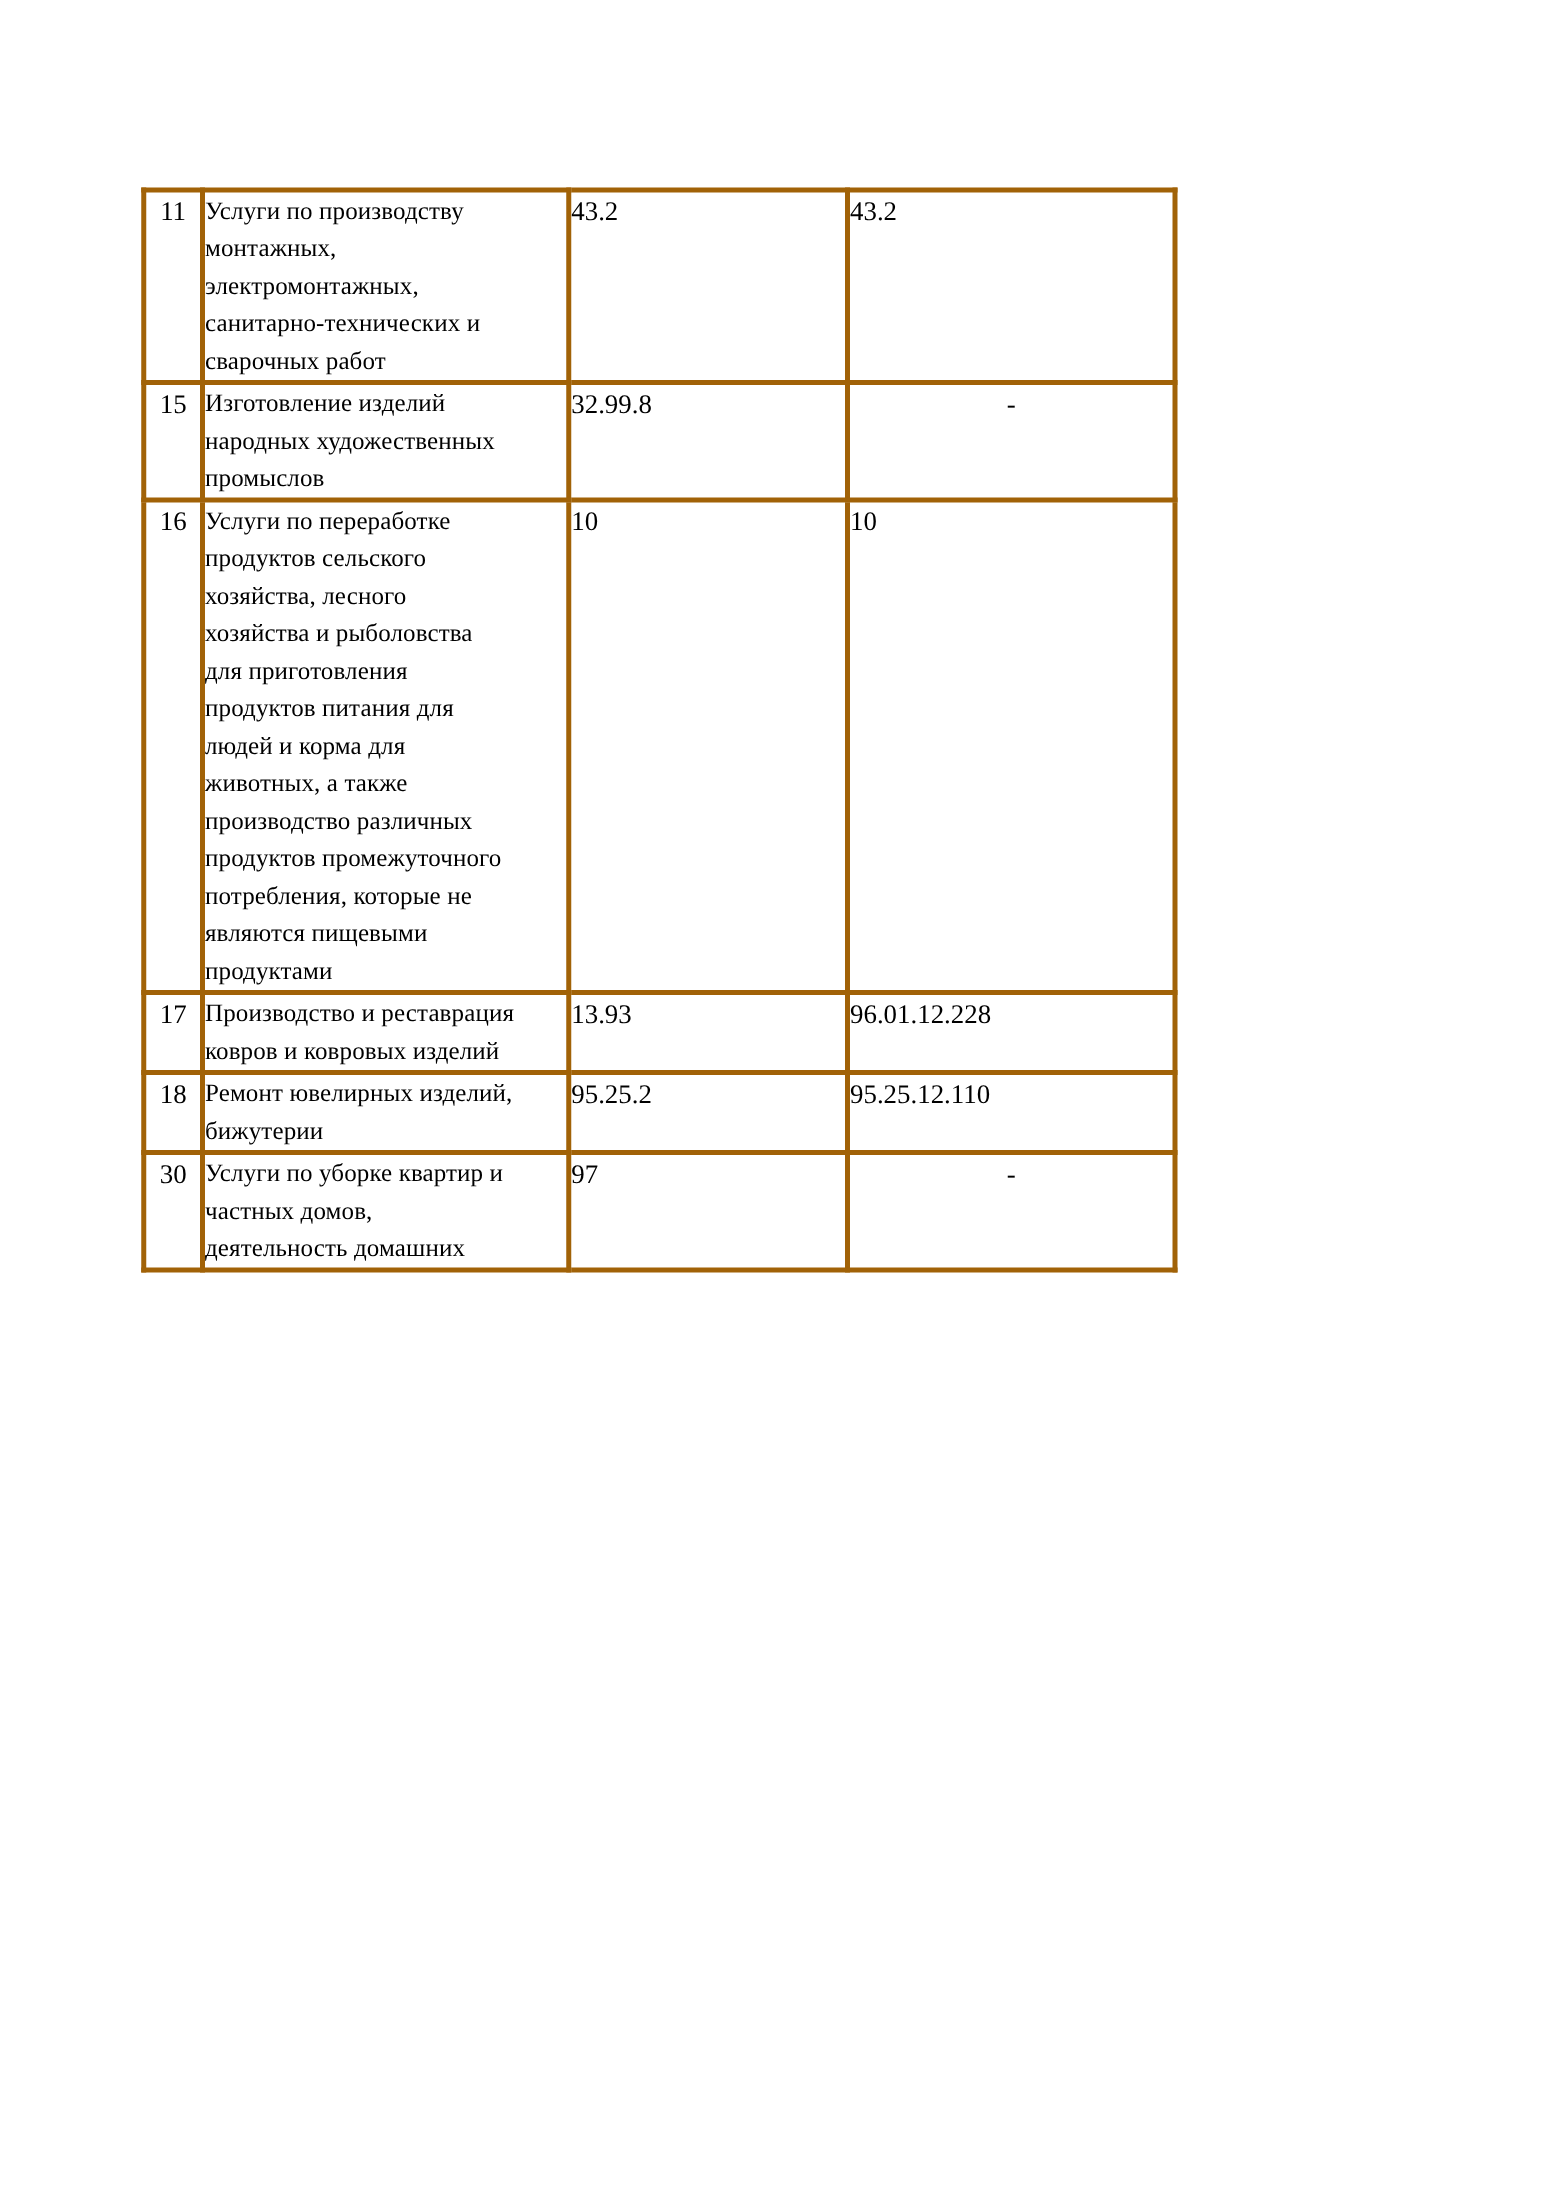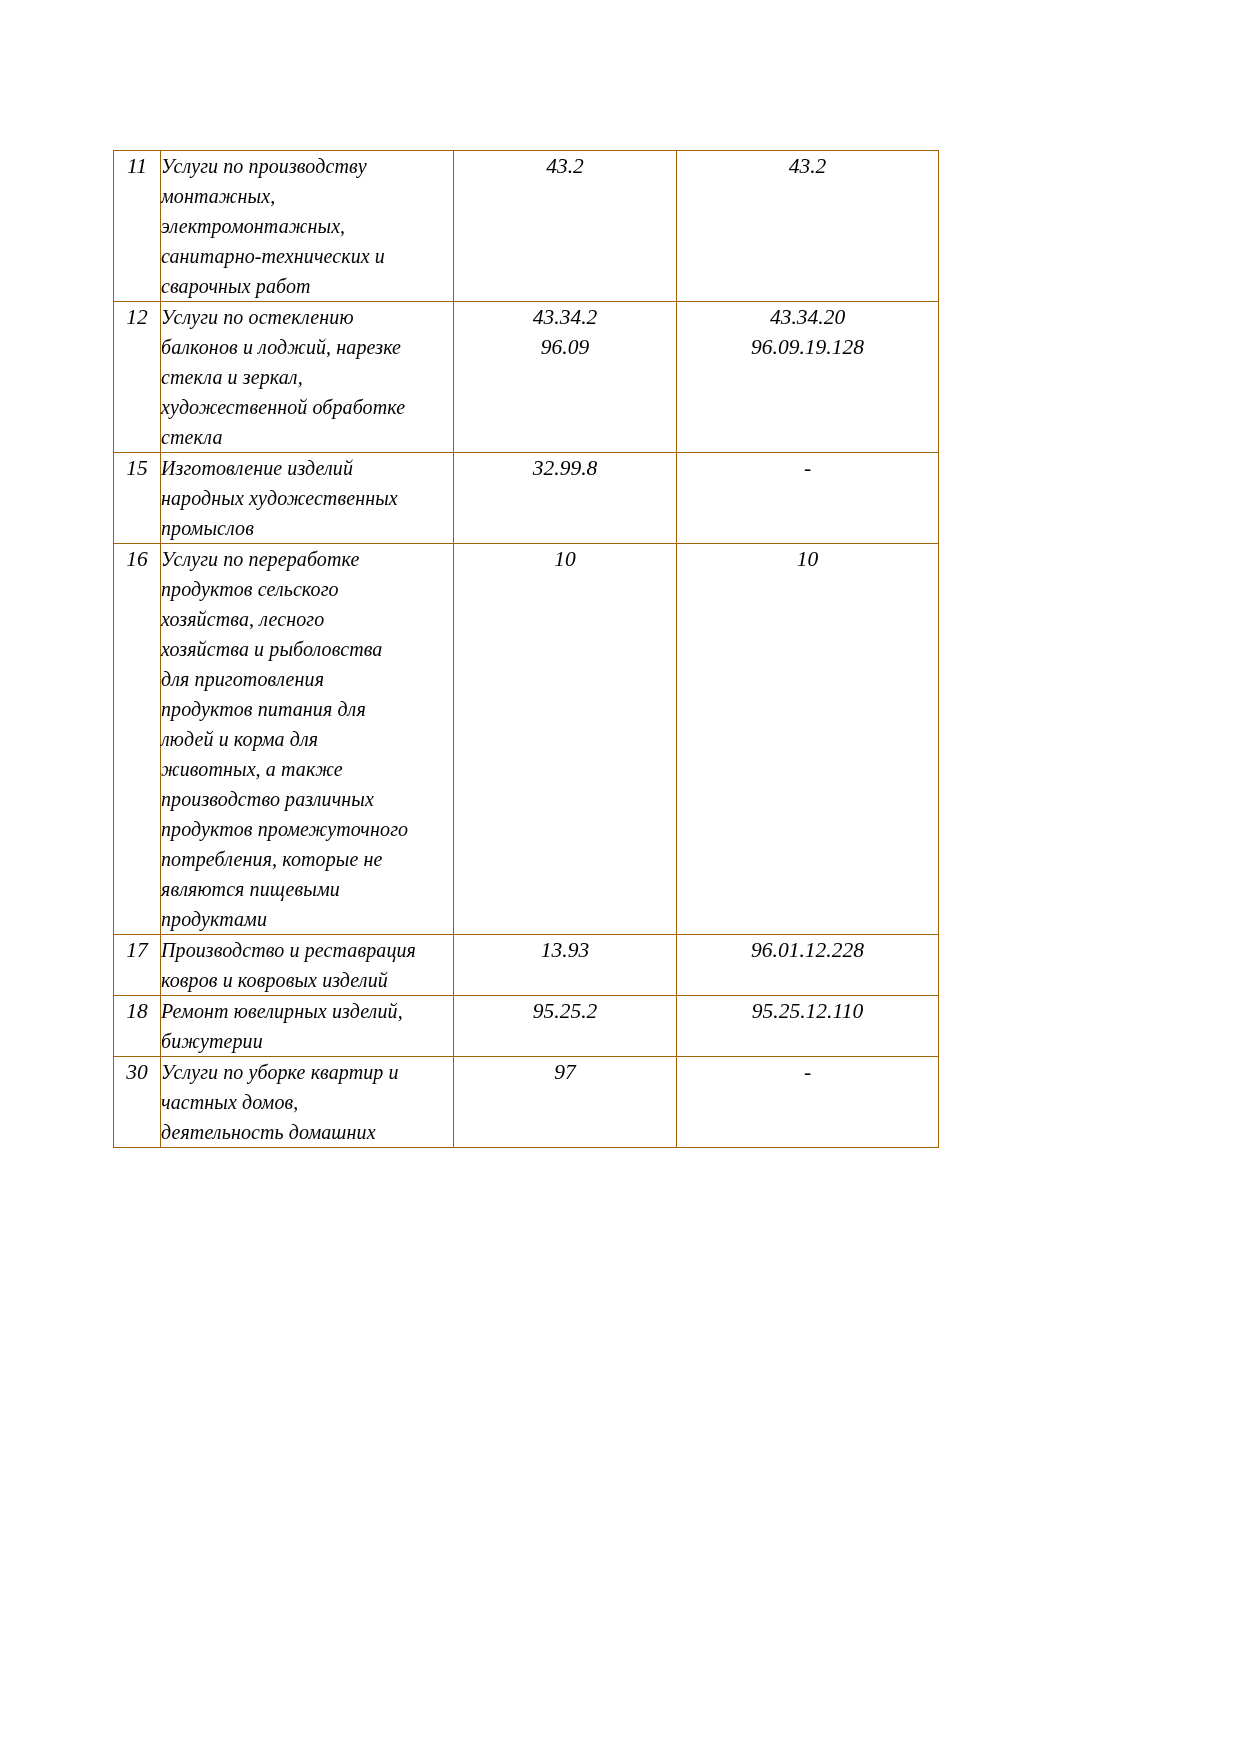--- a/index.html
+++ b/index.html
@@ -29,24 +29,23 @@
     left: 113px;
     top: 150px;
     width: 825px;
   }
   table.doc-table {
     border-collapse: collapse;
     width: 825px;
     table-layout: fixed;
   }
   table.doc-table td {
-    border: 1px solid #a16207;
+    border: 4px solid #a16207;
     vertical-align: top;
     padding: 0;
-    font-style: italic;
   }
   col.c-num    { width: 47px; }
   col.c-name   { width: 293px; }
   col.c-okved  { width: 223px; }
   col.c-okpd   { width: 262px; }
 
   .cell-num {
     text-align: center;
     font-size: 21.5px;
     line-height: 30px;
@@ -54,21 +53,20 @@
   }
   .cell-name {
     text-align: left;
     font-size: 20px;
     line-height: 30px;
     padding: 11px 6px 14px 11px;
     white-space: pre-line;
     letter-spacing: 0.1px;
   }
   .cell-code {
-    text-align: center;
     font-size: 21.5px;
     line-height: 30px;
     padding: 11px 6px 14px 6px;
     white-space: pre-line;
   }
   .cell-dash {
     text-align: center;
     font-size: 21.5px;
     line-height: 30px;
     padding: 11px 6px 14px 6px;
@@ -92,32 +90,20 @@
           <td class="cell-num">11</td>
           <td class="cell-name">Услуги по производству
 монтажных,
 электромонтажных,
 санитарно-технических и
 сварочных работ</td>
           <td class="cell-code">43.2</td>
           <td class="cell-code">43.2</td>
         </tr>
 
-        <tr>
-          <td class="cell-num">12</td>
-          <td class="cell-name">Услуги по остеклению
-балконов и лоджий, нарезке
-стекла и зеркал,
-художественной обработке
-стекла</td>
-          <td class="cell-code">43.34.2
-96.09</td>
-          <td class="cell-code">43.34.20
-96.09.19.128</td>
-        </tr>
 
 
 
         <tr>
           <td class="cell-num">15</td>
           <td class="cell-name">Изготовление изделий
 народных художественных
 промыслов</td>
           <td class="cell-code">32.99.8</td>
           <td class="cell-dash">-</td>

